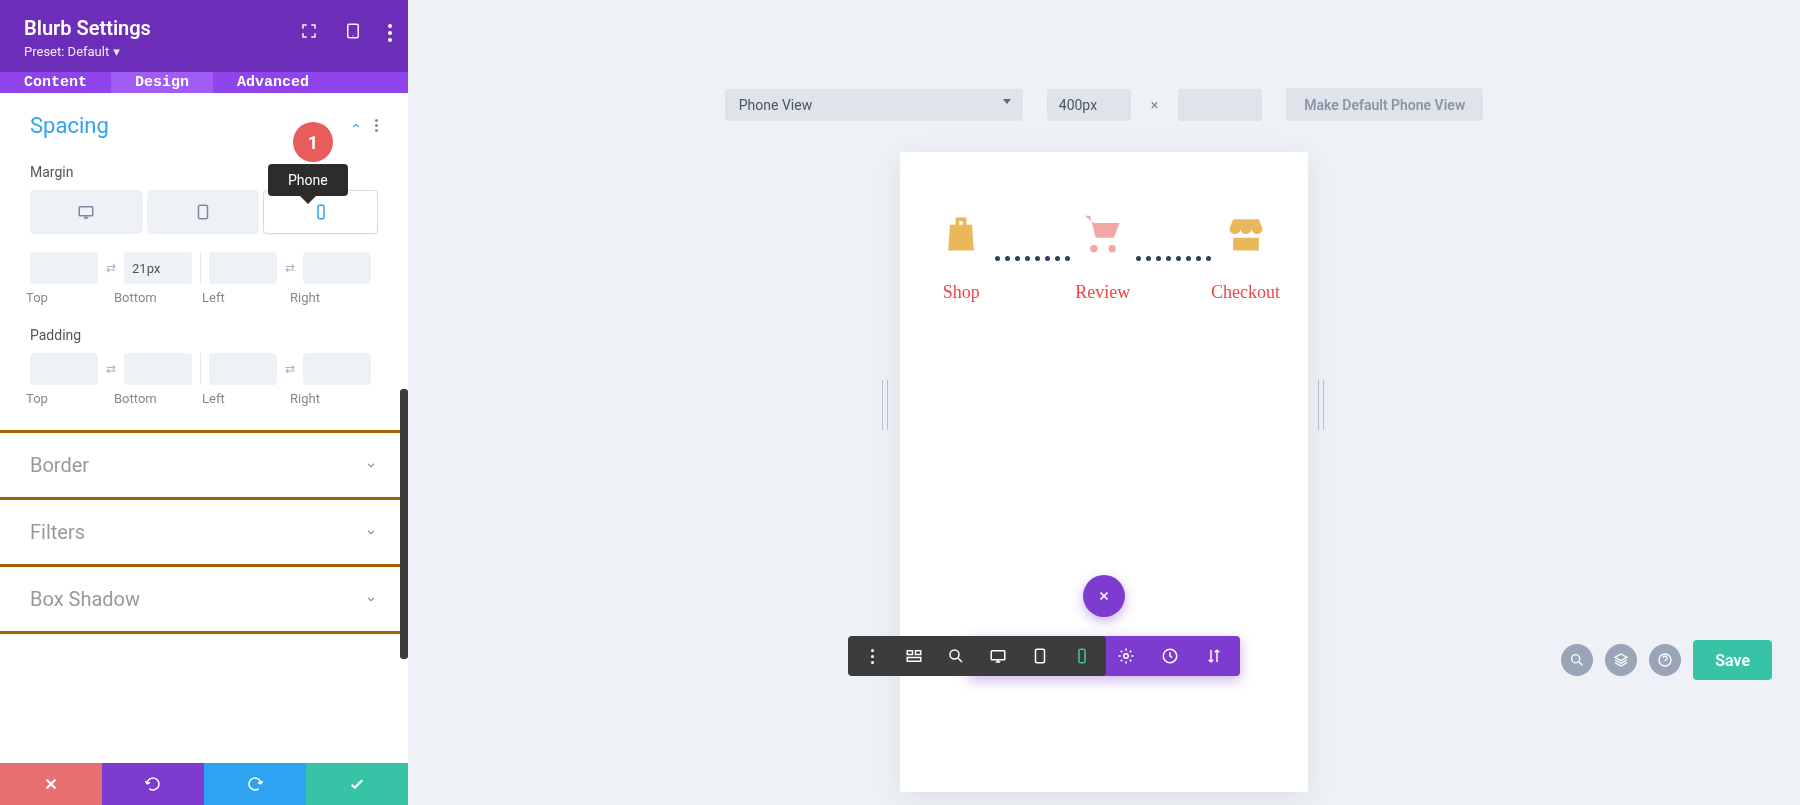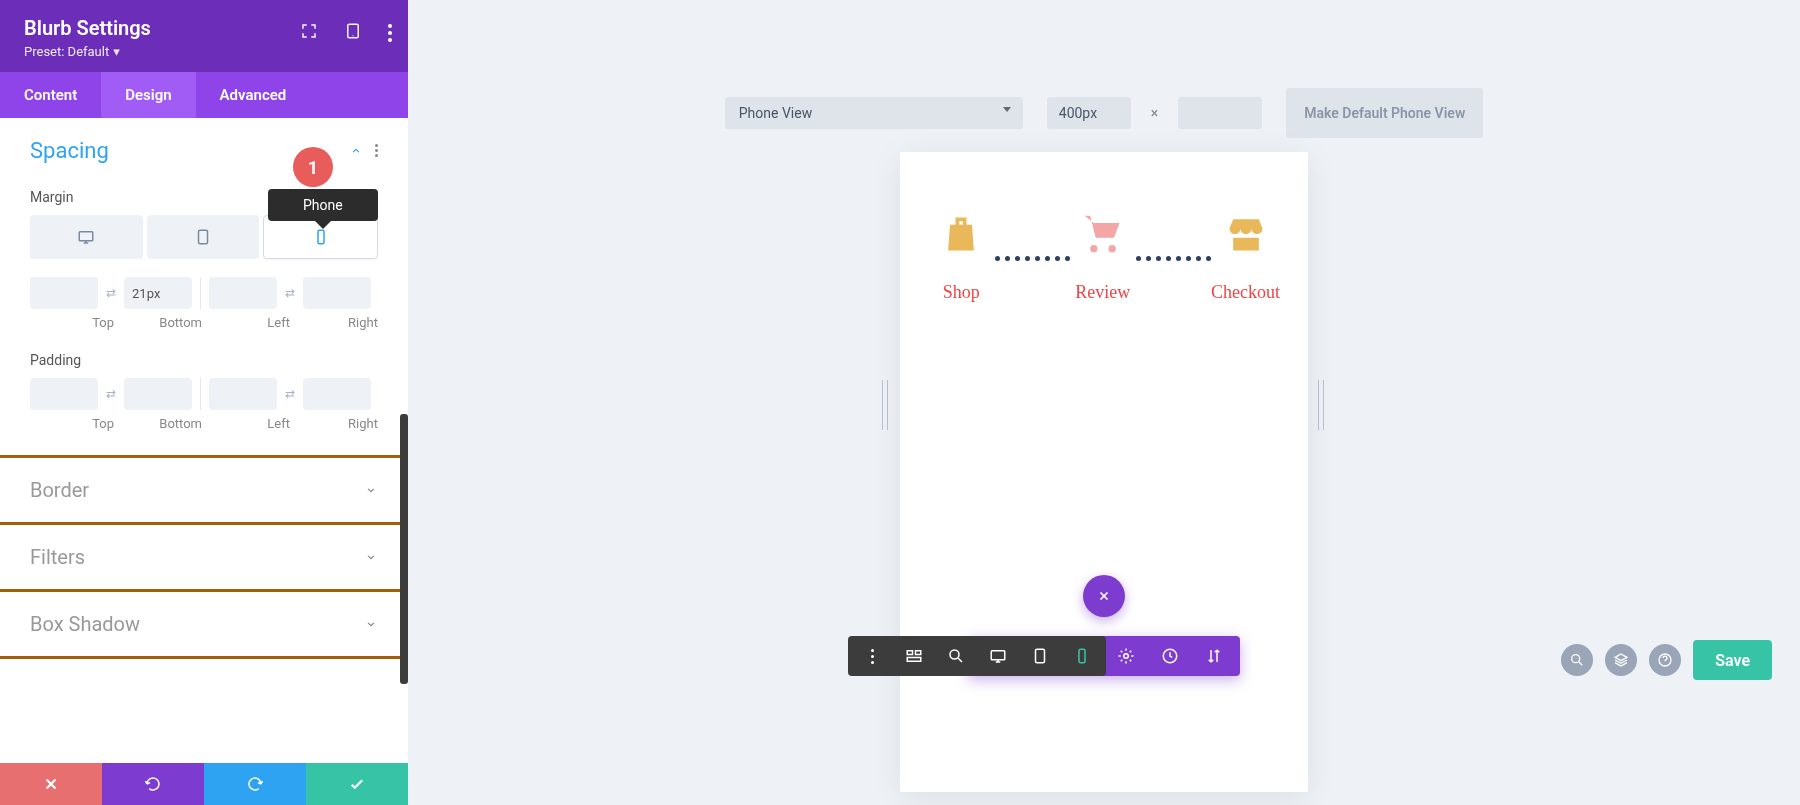--- a/index.html
+++ b/index.html
@@ -9,57 +9,57 @@
   .sidebar { position: absolute; left: 0; top: 0; width: 408px; height: 805px; background: #fff; display: flex; flex-direction: column; }
   .sidebar-header { background: #6c2eb9; color: #fff; padding: 16px 24px 12px; position: relative; }
   .sidebar-title { font-size: 20px; font-weight: 600; }
   .sidebar-preset { font-size: 13px; opacity: .9; margin-top: 4px; display: inline-flex; align-items: center; gap: 4px; cursor: pointer; }
   .header-icons { position: absolute; right: 16px; top: 22px; display: flex; gap: 26px; align-items: center; }
   .header-icons svg { width: 18px; height: 18px; fill: #fff; opacity: .95; }
   .header-icons .dots { display: flex; flex-direction: column; gap: 3px; }
   .header-icons .dots span { width: 4px; height: 4px; background: #fff; border-radius: 50%; }
 
   .tabs { display: flex; background: #8e44e8; }
-  .tab { flex: 0 0 auto; padding: 14px 24px; color: #fff; font-size: 15px; font-weight: 600; cursor: pointer; }
+  .tab { flex: 0 0 auto; padding: 2px 24px; color: #fff; font-size: 15px; font-weight: 600; cursor: pointer; font-family: Liberation Mono, monospace; }
   .tab:nth-child(1) { background: #8e44e8; }
   .tab.active { background: #a05cf5; }
   .tab:nth-child(3) { background: #8e44e8; }
 
   .panel-body { flex: 1; overflow-y: auto; position: relative; }
   .scroll-indicator { position: absolute; right: 0; top: 296px; width: 8px; height: 270px; background: #3c3c3c; border-radius: 3px; }
 
   .section { border-bottom: 3px solid #a16207; }
   .section-header { display: flex; align-items: center; justify-content: space-between; padding: 20px 30px; cursor: pointer; }
   .section-header.open .section-title { color: #2ea3f2; font-size: 22px; }
   .section-title { font-size: 20px; color: #999; font-weight: 400; }
   .section-header .right { display: flex; align-items: center; gap: 12px; color: #666; }
   .chev { width: 14px; height: 14px; }
   .section-dots { display: flex; flex-direction: column; gap: 2px; }
   .section-dots span { width: 3px; height: 3px; background: #888; border-radius: 50%; }
 
   .badge { position: absolute; left: 293px; top: 29px; width: 40px; height: 40px; border-radius: 50%; background: #e85c5c; color: #fff; display: flex; align-items: center; justify-content: center; font-weight: 700; font-size: 18px; z-index: 5; }
 
-  .tooltip { position: absolute; left: 268px; top: 71px; background: #2c2c2c; color: #fff; padding: 8px 35px; border-radius: 4px; font-size: 14px; z-index: 4; }
+  .tooltip { position: absolute; left: 268px; top: 71px; background: #2c2c2c; color: #fff; padding: 8px 20px; border-radius: 4px; font-size: 14px; z-index: 4; }
   .tooltip::after { content: ""; position: absolute; left: 50%; bottom: -8px; margin-left: -8px; border: 8px solid transparent; border-top-color: #2c2c2c; border-bottom: none; }
 
   .spacing-body { padding: 0 30px 24px; position: relative; }
   .sub-label { font-size: 14px; color: #555; margin-top: 6px; margin-bottom: 10px; }
 
   .device-row { display: flex; gap: 4px; margin-bottom: 18px; }
   .device-btn { flex: 1; height: 44px; background: #eef1f6; border-radius: 4px; display: flex; align-items: center; justify-content: center; cursor: pointer; }
   .device-btn.active { background: #fff; border: 1px solid #d5dce6; box-shadow: 0 1px 2px rgba(0,0,0,.05); }
   .device-btn svg { width: 18px; height: 18px; stroke: #7a8aa0; fill: none; stroke-width: 2; }
   .device-btn.active svg { stroke: #2ea3f2; }
 
   .inputs-row { display: flex; align-items: center; gap: 6px; margin-bottom: 6px; }
   .inp { width: 68px; height: 32px; background: #eef1f6; border: none; border-radius: 4px; font-size: 13px; color: #555; padding: 0 8px; }
   .link-icon { color: #a8b3c4; font-size: 12px; padding: 0 2px; }
   .vbar { width: 1px; height: 32px; background: #e3e8ef; margin: 0 2px; }
   .labels-row { display: flex; font-size: 13px; color: #888; }
-  .labels-row span { width: 90px; text-align: right; }
+  .labels-row span { width: 90px; text-align: left; }
   .labels-row span:first-child { margin-left: -4px; }
 
   .sidebar-footer { display: flex; height: 42px; }
   .sidebar-footer .fbtn { flex: 1; display: flex; align-items: center; justify-content: center; color: #fff; cursor: pointer; }
   .fbtn.red { background: #e76f6f; }
   .fbtn.purple { background: #7e3bd0; }
   .fbtn.blue { background: #2ea3f2; }
   .fbtn.green { background: #37c4a6; }
   .fbtn svg { width: 18px; height: 18px; fill: #fff; }
 
@@ -67,21 +67,21 @@
   .main { position: absolute; left: 408px; top: 0; right: 0; bottom: 0; }
 
   .topbar { position: absolute; top: 88px; left: 0; right: 0; display: flex; align-items: center; justify-content: center; gap: 24px; }
   .select-view { width: 298px; height: 32px; background: #dfe4eb; border: none; border-radius: 3px; padding: 0 14px; font-size: 14px; color: #4a5568; appearance: none; position: relative; }
   .select-wrap { position: relative; }
   .select-wrap::after { content: ""; position: absolute; right: 12px; top: 10px; width: 0; height: 0; border-left: 4px solid transparent; border-right: 4px solid transparent; border-top: 5px solid #666; }
   .select-wrap::before { content: ""; position: absolute; right: 12px; top: 18px; width: 0; height: 0; border-left: 4px solid transparent; border-right: 4px solid transparent; border-bottom: 5px solid #666; transform: translateY(-14px); }
   .dim-group { display: flex; align-items: center; gap: 20px; }
   .dim-inp { width: 84px; height: 32px; background: #dfe4eb; border: none; border-radius: 3px; padding: 0 12px; font-size: 14px; color: #4a5568; }
   .dim-x { color: #888; font-size: 14px; }
-  .default-btn { height: 50px; padding: 0 18px; background: #dfe4eb; color: #8a96a8; border: none; border-radius: 3px; font-size: 14px; font-weight: 600; cursor: pointer; }
+  .default-btn { height: 33px; padding: 0 18px; background: #dfe4eb; color: #8a96a8; border: none; border-radius: 3px; font-size: 14px; font-weight: 600; cursor: pointer; }
 
   .phone-frame { position: absolute; left: 50%; top: 152px; transform: translateX(-50%); width: 408px; height: 640px; background: #fff; box-shadow: 0 6px 30px rgba(0,0,0,.08); padding: 60px 28px; }
   .handle { position: absolute; top: 380px; width: 1px; height: 50px; border-left: 1px solid #b8c2d4; border-right: 1px solid #b8c2d4; padding: 0 2px; }
   .handle.left { left: calc(50% - 222px); }
   .handle.right { left: calc(50% + 214px); }
 
   .step-row { display: flex; align-items: flex-start; justify-content: space-between; }
   .step { display: flex; flex-direction: column; align-items: center; width: 100px; }
   .step-icon { width: 44px; height: 44px; margin-bottom: 26px; }
   .step-label { font-family: Georgia, serif; font-size: 18px; color: #ef4444; }

